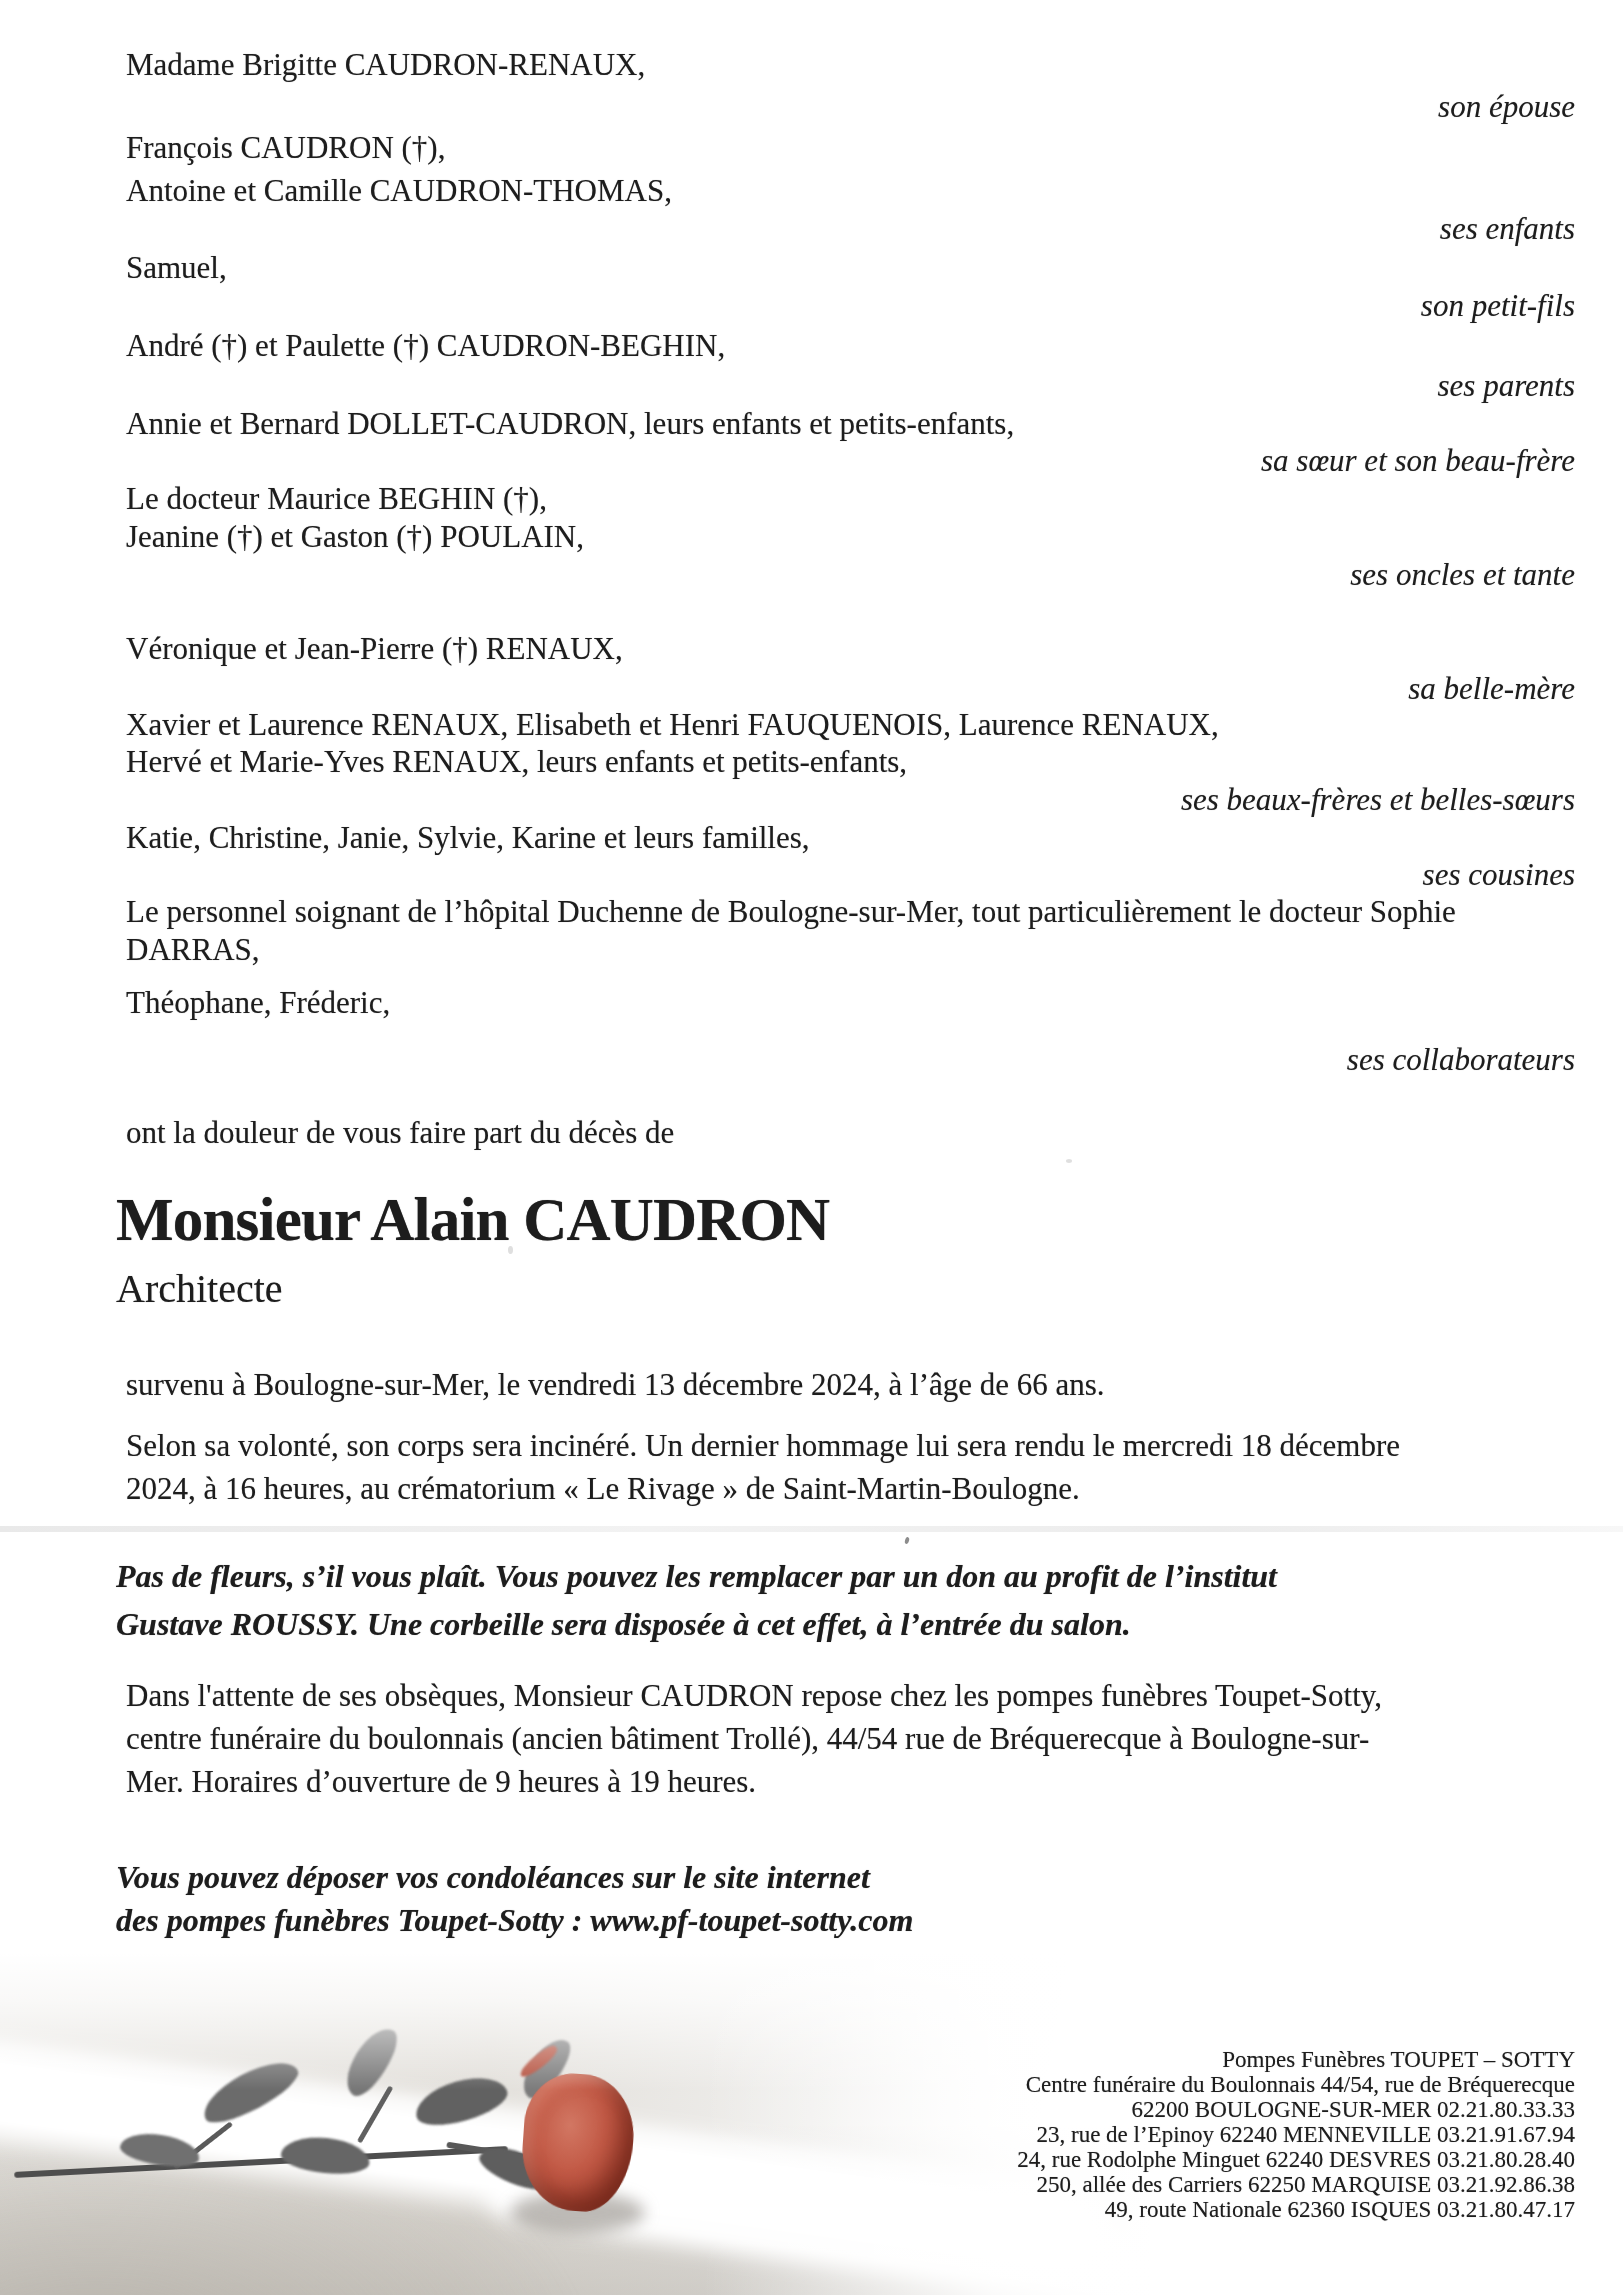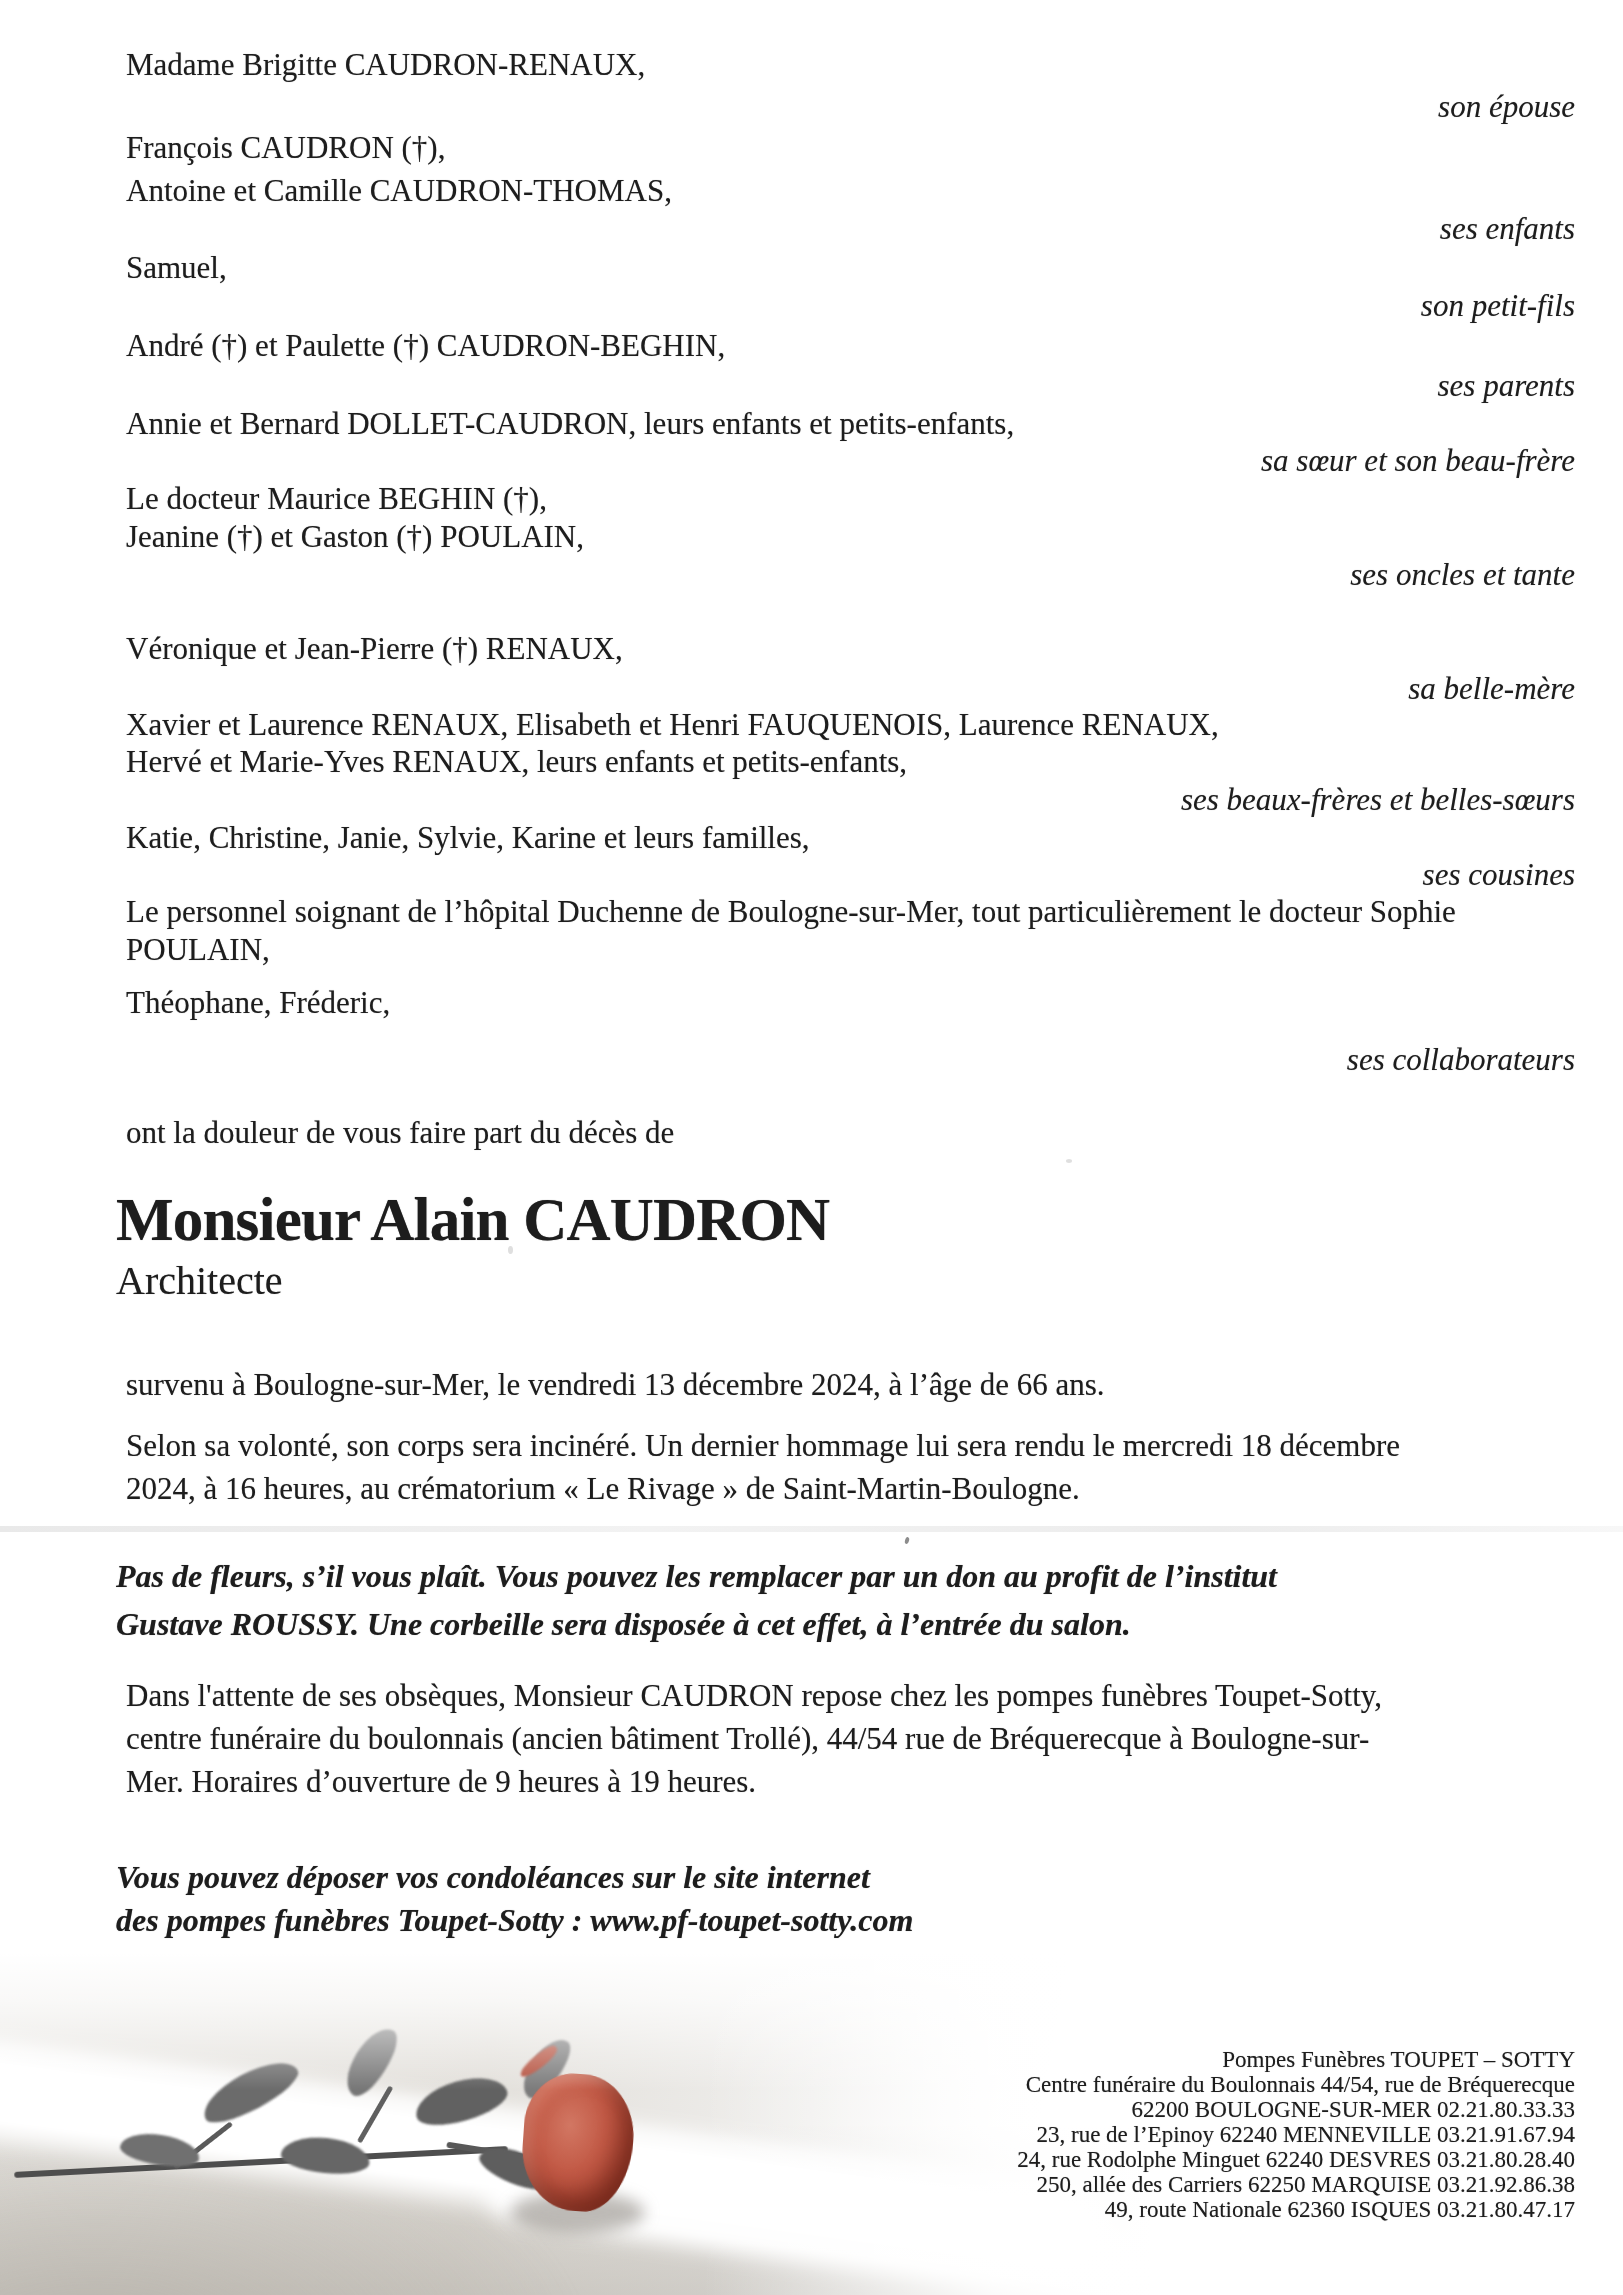--- a/index.html
+++ b/index.html
@@ -25,20 +25,21 @@
   .ctr{
     position:absolute;left:116px;width:1459px;text-align:left;white-space:nowrap;
   }
   .title{
     font-size:61px;font-weight:bold;letter-spacing:-0.8px;line-height:67px;
     text-shadow:0 0 0.8px rgba(10,10,10,.6);
   }
   .profession{
     font-size:40px;line-height:45px;
     text-shadow:0 0 0.8px rgba(30,30,30,.5);
+    margin-top:8px;
   }
   .bi{
     font-size:32px;line-height:40px;font-weight:bold;font-style:italic;
     text-shadow:0 0 0.8px rgba(20,20,20,.5);
   }
   .scanband{
     position:absolute;left:0;top:1526px;width:1624px;height:5.6px;
     background:linear-gradient(90deg,#e9e9e9 0%,#f2f2f2 40%,#ececec 75%,#f7f7f7 100%);
   }
   .scandot{
@@ -145,21 +146,21 @@
   <div class="ln" style="top:518px">Jeanine (†) et Gaston (†) POULAIN,</div>
   <div class="rt" style="top:556px">ses oncles et tante</div>
   <div class="ln" style="top:630px">Véronique et Jean-Pierre (†) RENAUX,</div>
   <div class="rt" style="top:670px">sa belle-mère</div>
   <div class="ln" style="top:706px">Xavier et Laurence RENAUX, Elisabeth et Henri FAUQUENOIS, Laurence RENAUX,</div>
   <div class="ln" style="top:743px">Hervé et Marie-Yves RENAUX, leurs enfants et petits-enfants,</div>
   <div class="rt" style="top:781px">ses beaux-frères et belles-sœurs</div>
   <div class="ln" style="top:819px">Katie, Christine, Janie, Sylvie, Karine et leurs familles,</div>
   <div class="rt" style="top:856px">ses cousines</div>
   <div class="ln" style="top:893px">Le personnel soignant de l’hôpital Duchenne de Boulogne-sur-Mer, tout particulièrement le docteur Sophie</div>
-  <div class="ln" style="top:931px">POULAIN,</div>
+  <div class="ln" style="top:931px">DARRAS,</div>
   <div class="ln" style="top:984px">Théophane, Fréderic,</div>
   <div class="rt" style="top:1041px">ses collaborateurs</div>
 
   <div class="ln" style="top:1114px">ont la douleur de vous faire part du décès de</div>
   <div class="ctr title" style="top:1186px">Monsieur Alain CAUDRON</div>
   <div class="ctr profession" style="top:1258px">Architecte</div>
   <div class="ln" style="top:1366px">survenu à Boulogne-sur-Mer, le vendredi 13 décembre 2024, à l’âge de 66 ans.</div>
   <div class="ln" style="top:1427px">Selon sa volonté, son corps sera incinéré. Un dernier hommage lui sera rendu le mercredi 18 décembre</div>
   <div class="ln" style="top:1470px">2024, à 16 heures, au crématorium « Le Rivage » de Saint-Martin-Boulogne.</div>
 

